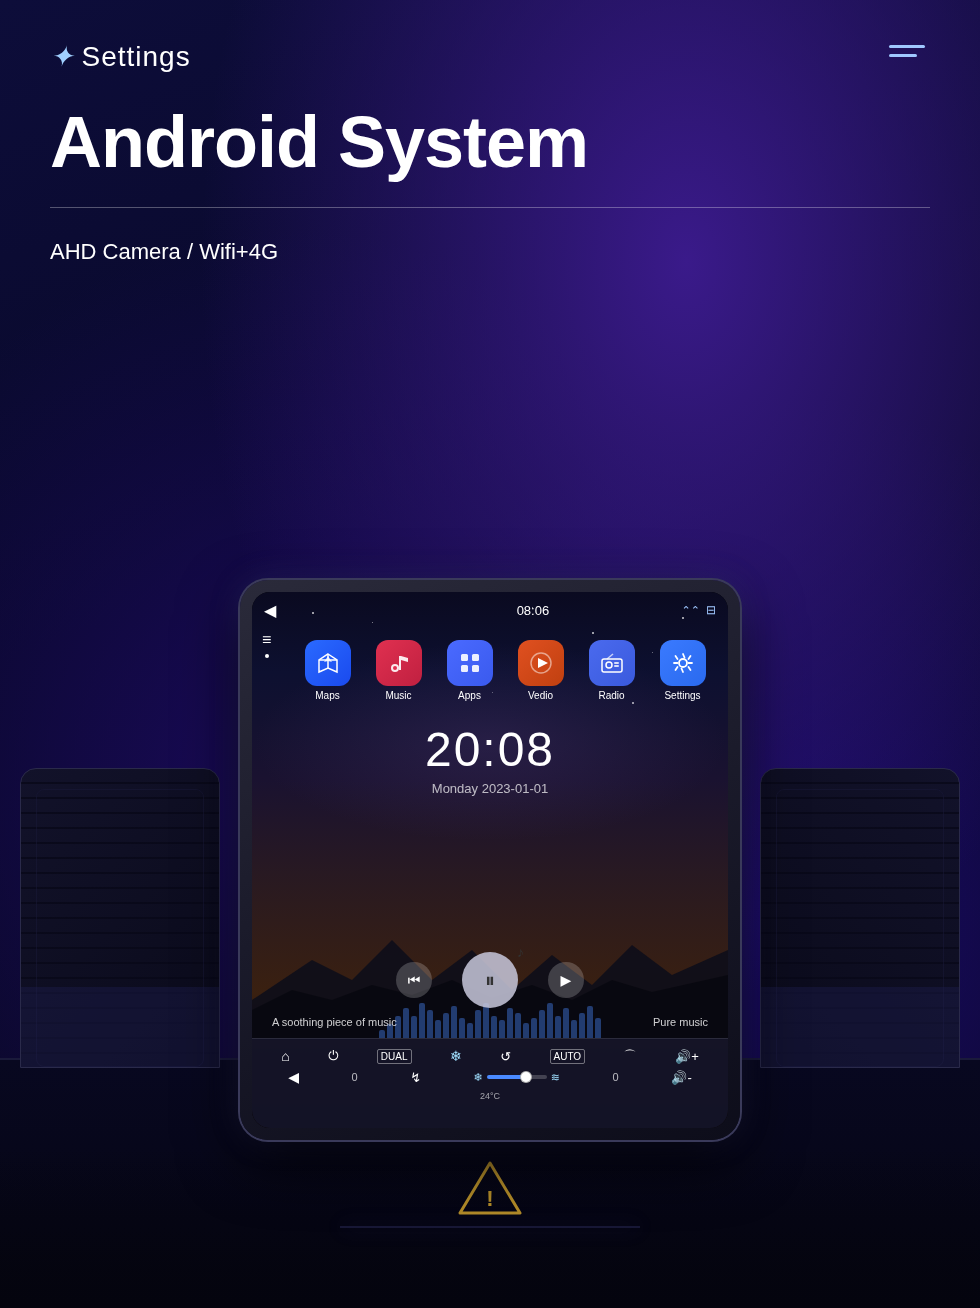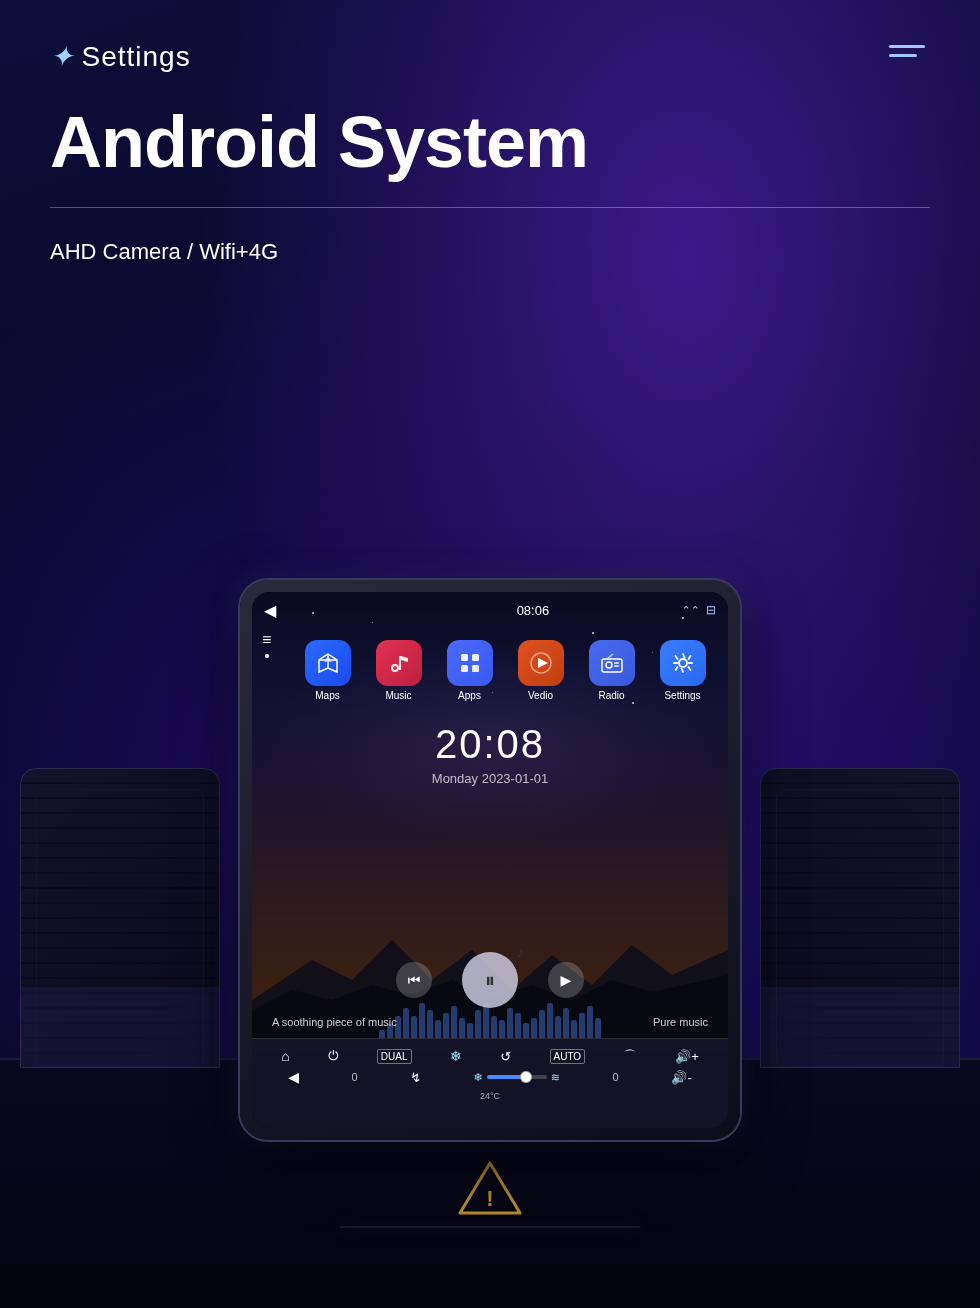--- a/index.html
+++ b/index.html
@@ -234,21 +234,21 @@
       position: absolute;
       top: 130px;
       left: 0;
       right: 0;
       text-align: center;
       z-index: 20;
     }
 
     .clock-time {
       color: white;
-      font-size: 40px;
+      font-size: 48px;
       font-weight: 300;
       letter-spacing: 2px;
     }
 
     .clock-date {
       color: rgba(255,255,255,0.7);
       font-size: 13px;
       margin-top: 4px;
     }
 

